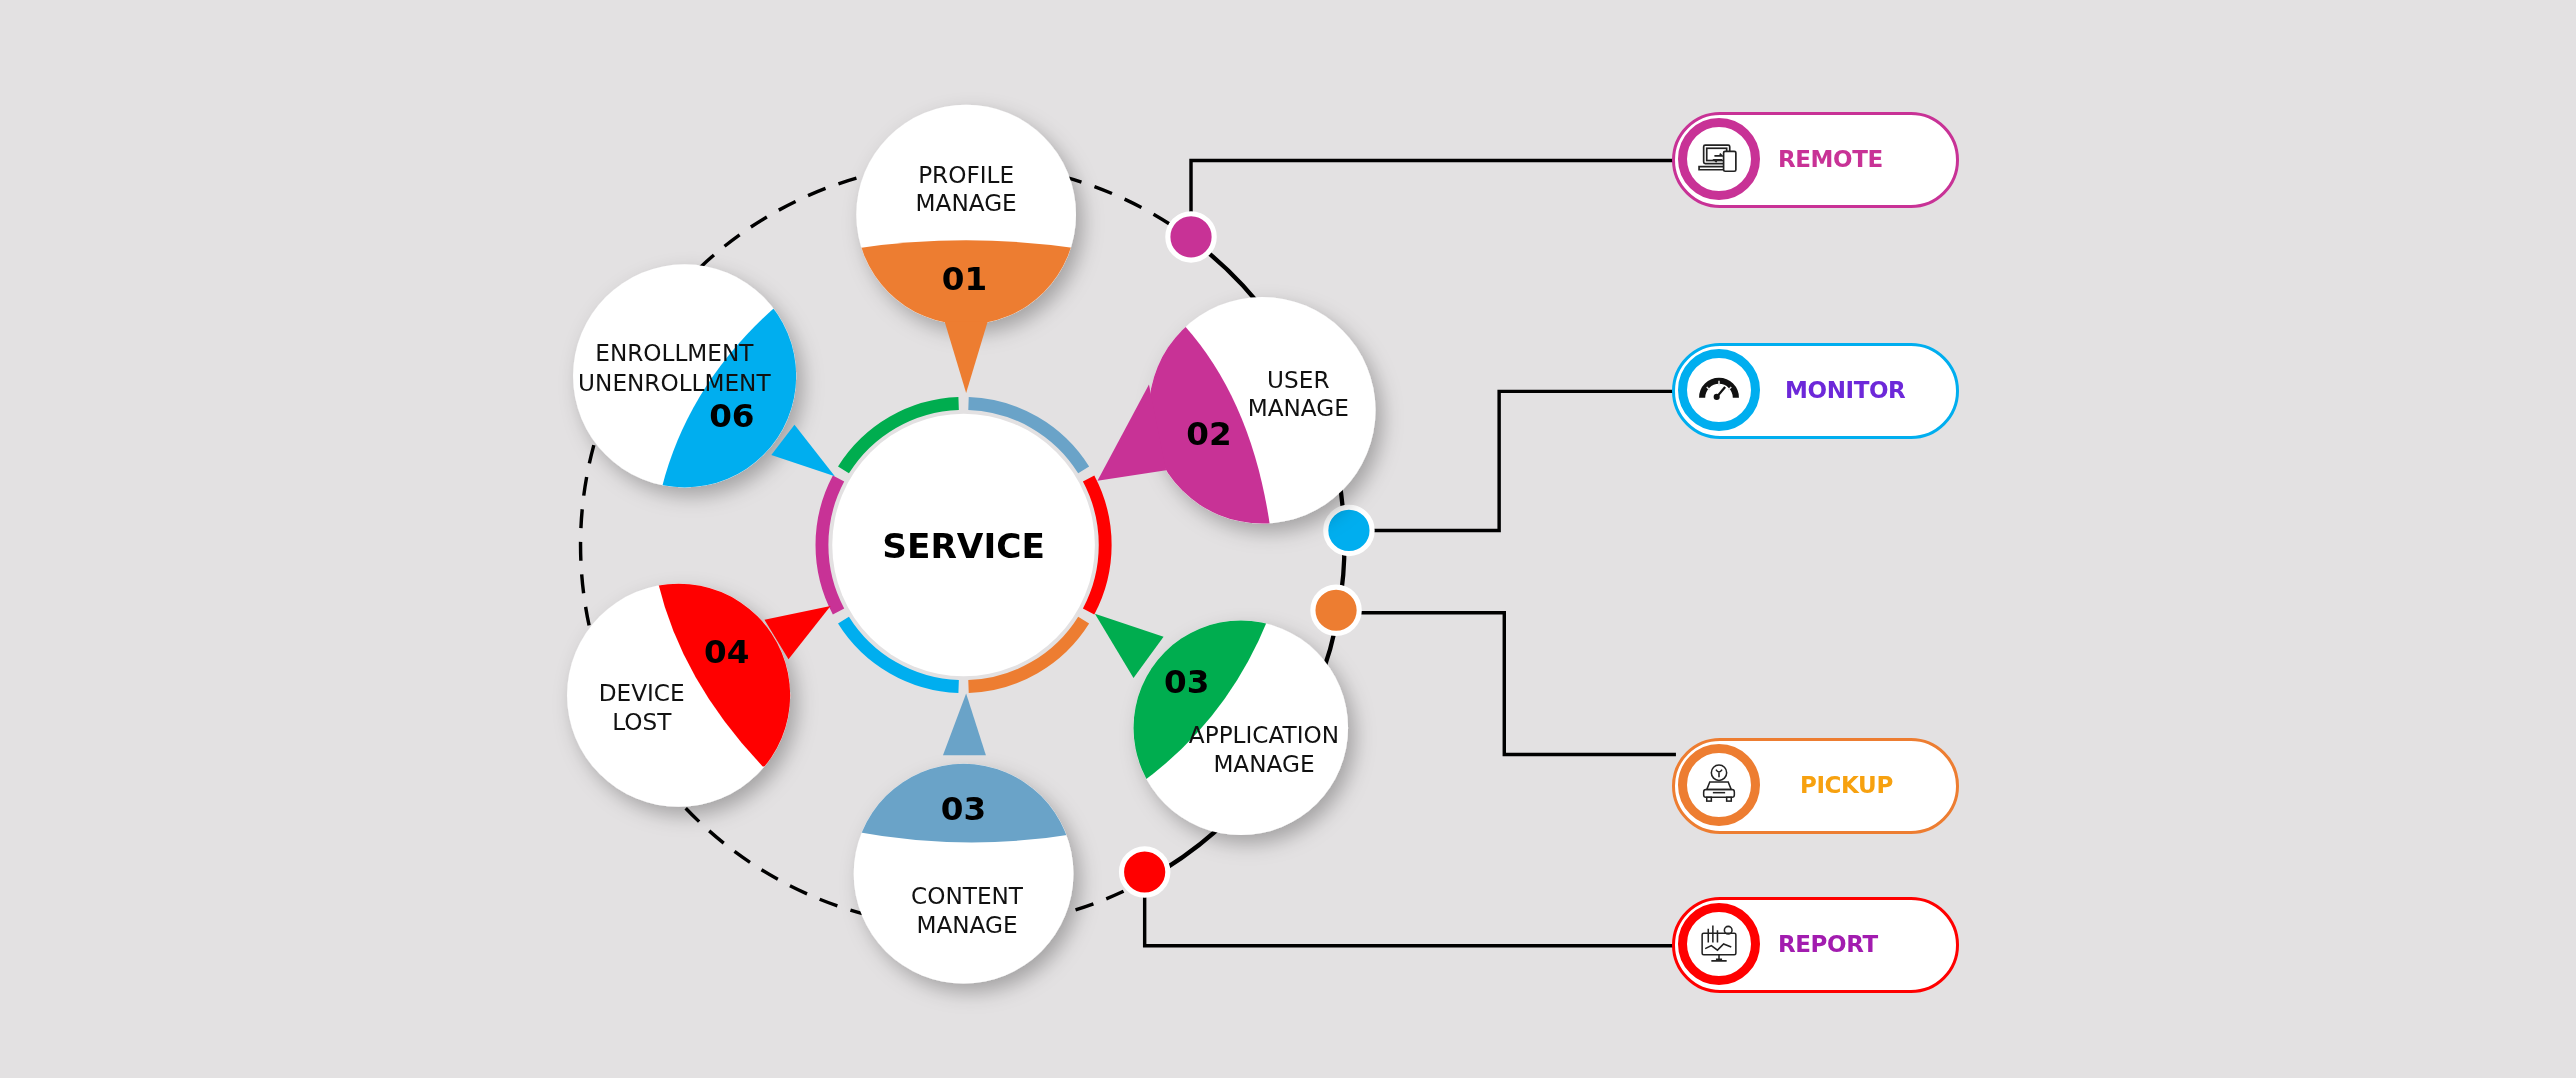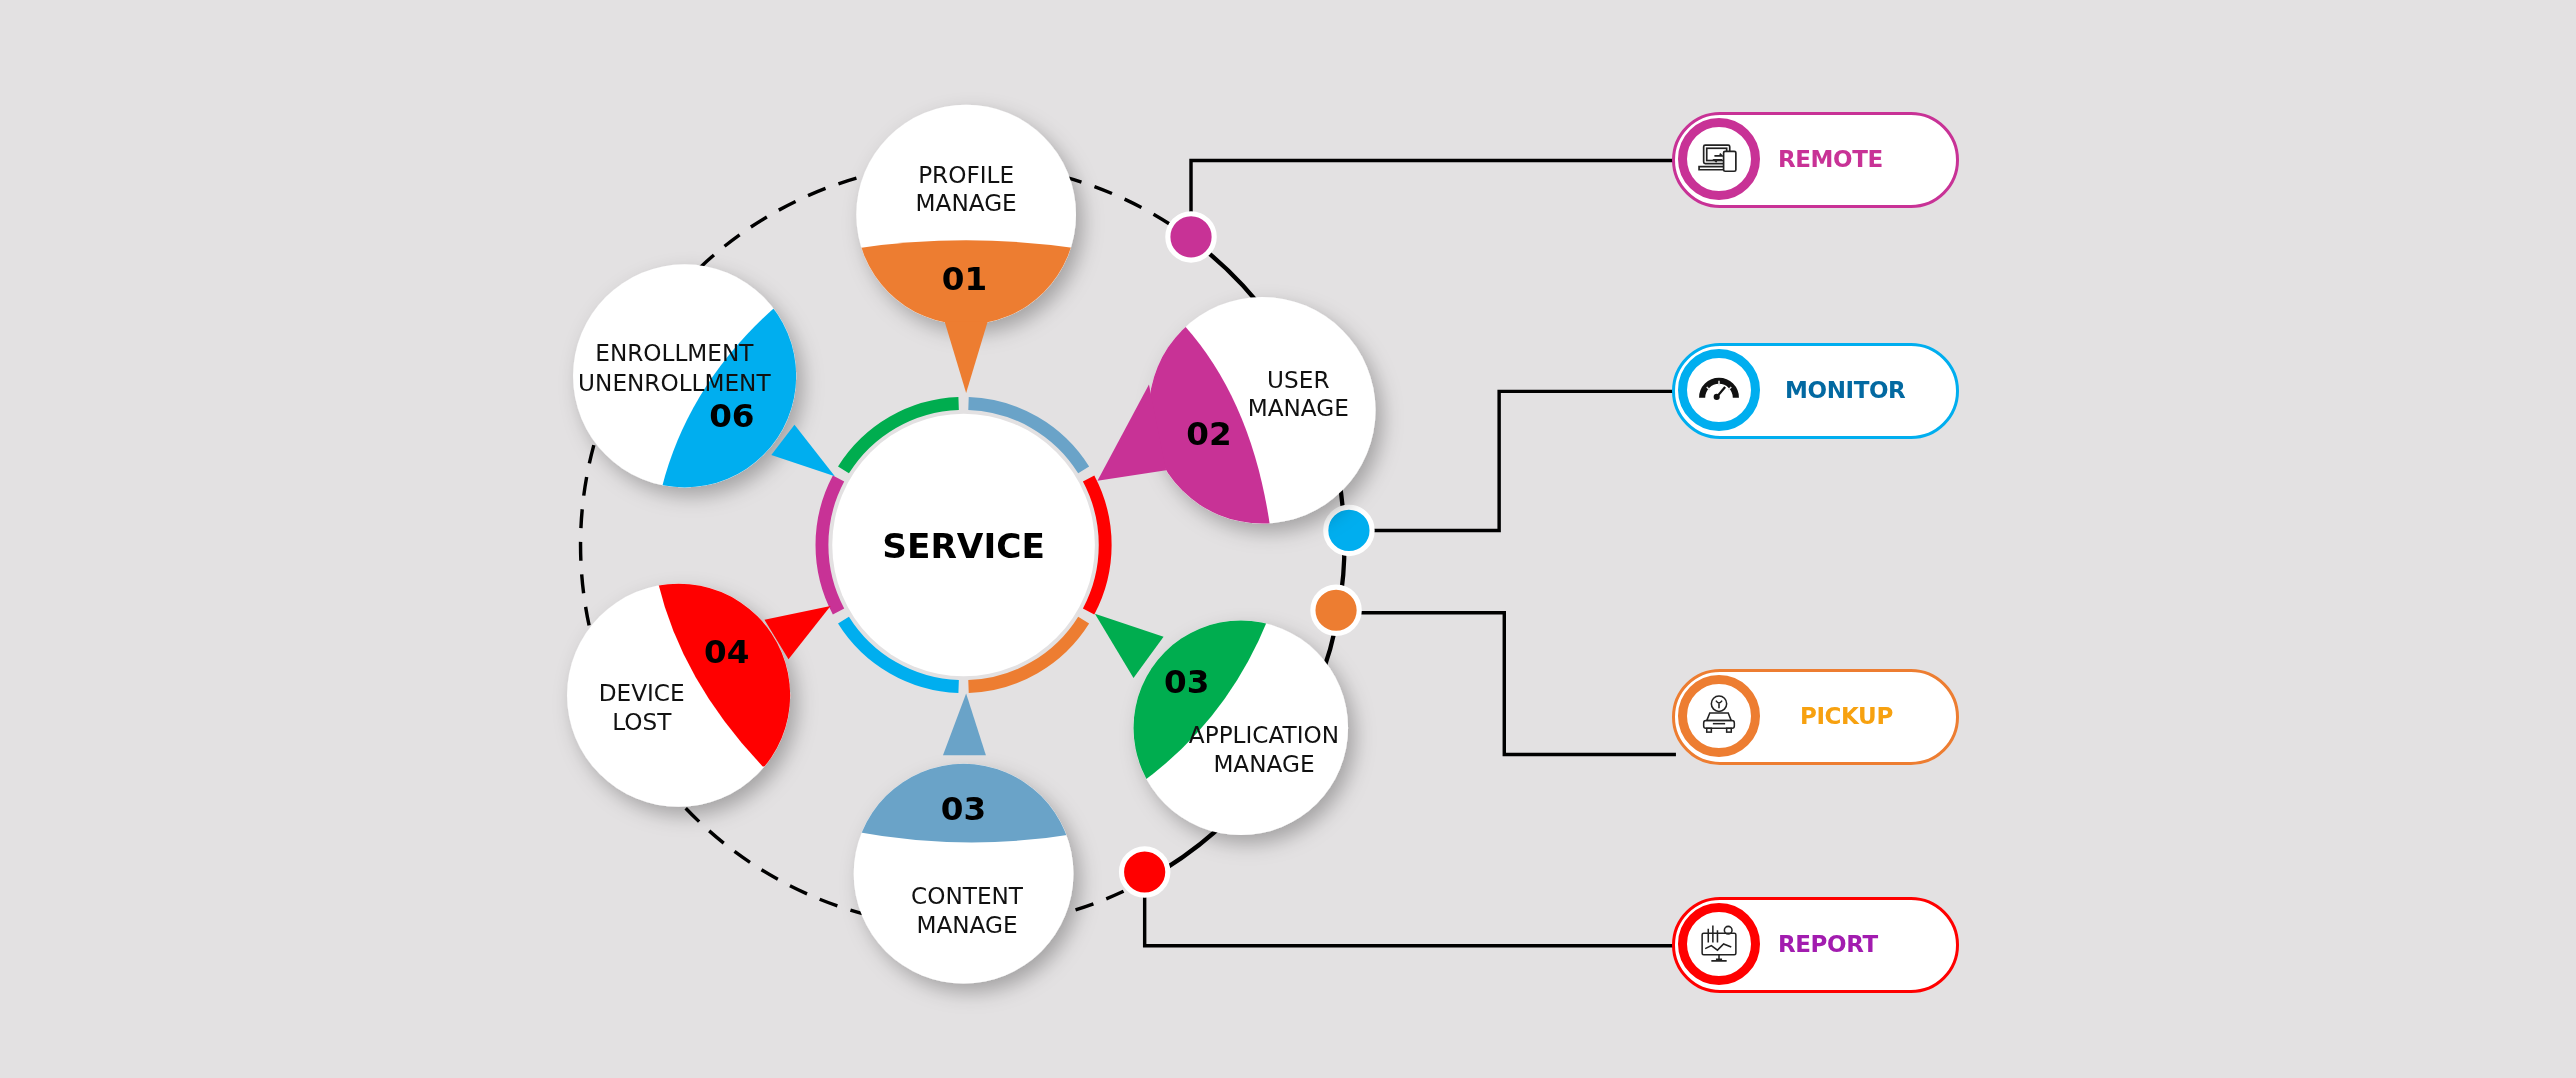--- a/index.html
+++ b/index.html
@@ -152,24 +152,24 @@
 
 <div class="pill" id="pill-monitor" style="left: 1672px; top: 343px; border-color: rgb(0, 174, 239);">
   <div class="ring" style="border-color: rgb(0, 174, 239);">
     <svg viewBox="0 0 60 60">
       <path d="M8 40 A22 22 0 0 1 52 40" fill="none" stroke="#111" stroke-width="8"></path>
       <path d="M14 26 l4 4 M30 18 v6 M46 26 l-4 4" stroke="#e3e1e2" stroke-width="2"></path>
       <line x1="28" y1="38" x2="38" y2="26" stroke="#111" stroke-width="3"></line>
       <circle cx="27" cy="39" r="4" fill="#111"></circle>
     </svg>
   </div>
-  <div class="plabel" style="left: 110px; color: #0369a1;">MONITOR</div>
+  <div class="plabel" style="left: 110px; color: #6d28d9;">MONITOR</div>
 </div>
 
-<div class="pill" id="pill-pickup" style="left: 1672px; top: 669px; border-color: rgb(237, 125, 49); text-align: right;">
+<div class="pill" id="pill-pickup" style="left: 1672px; top: 738px; border-color: rgb(237, 125, 49); text-align: right;">
   <div class="ring" style="border-color: rgb(237, 125, 49);">
     <svg viewBox="0 0 60 60" fill="none" stroke="#222" stroke-width="2">
       <circle cx="30" cy="14" r="10"></circle>
         <path d="M26 10 q4 6 8 0 M30 14 v6"></path>
       <path d="M14 36 L18 26 H42 L46 36 Z"></path>
         <rect x="10" y="36" width="40" height="10" rx="3"></rect>
       <rect x="14" y="46" width="6" height="5"></rect>
         <rect x="40" y="46" width="6" height="5"></rect>
       <path d="M22 40 H38"></path>
     </svg>

